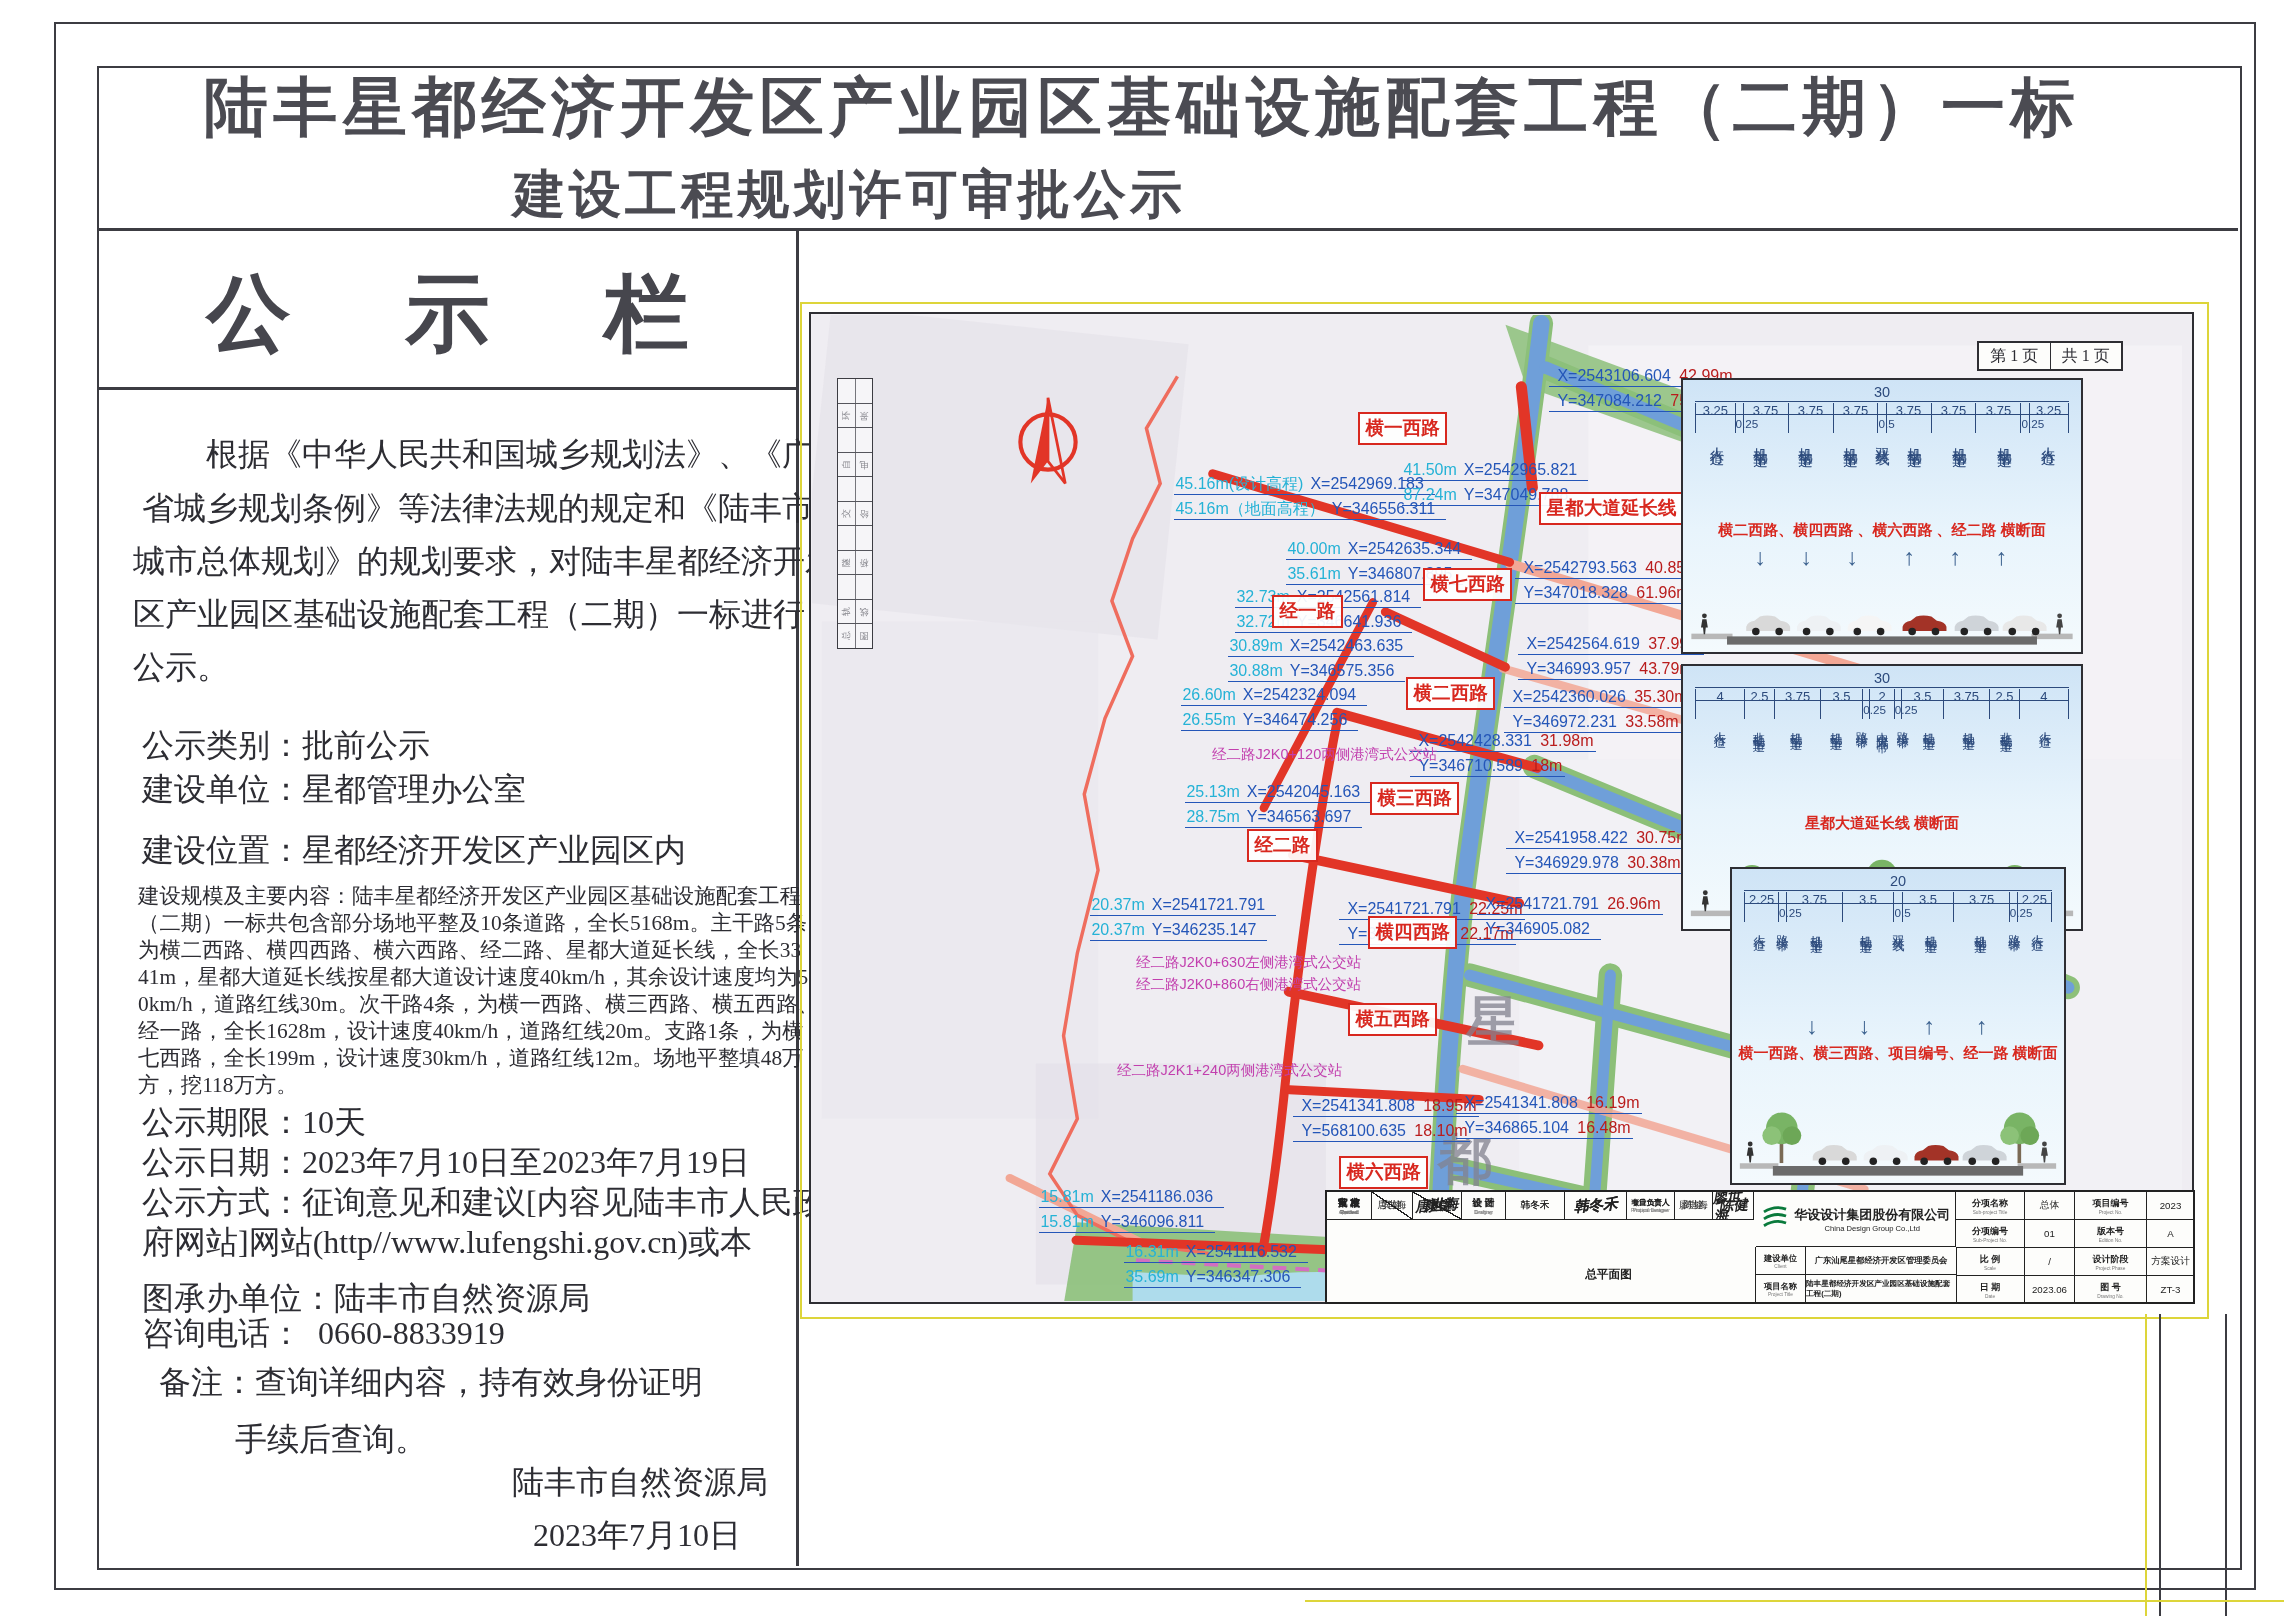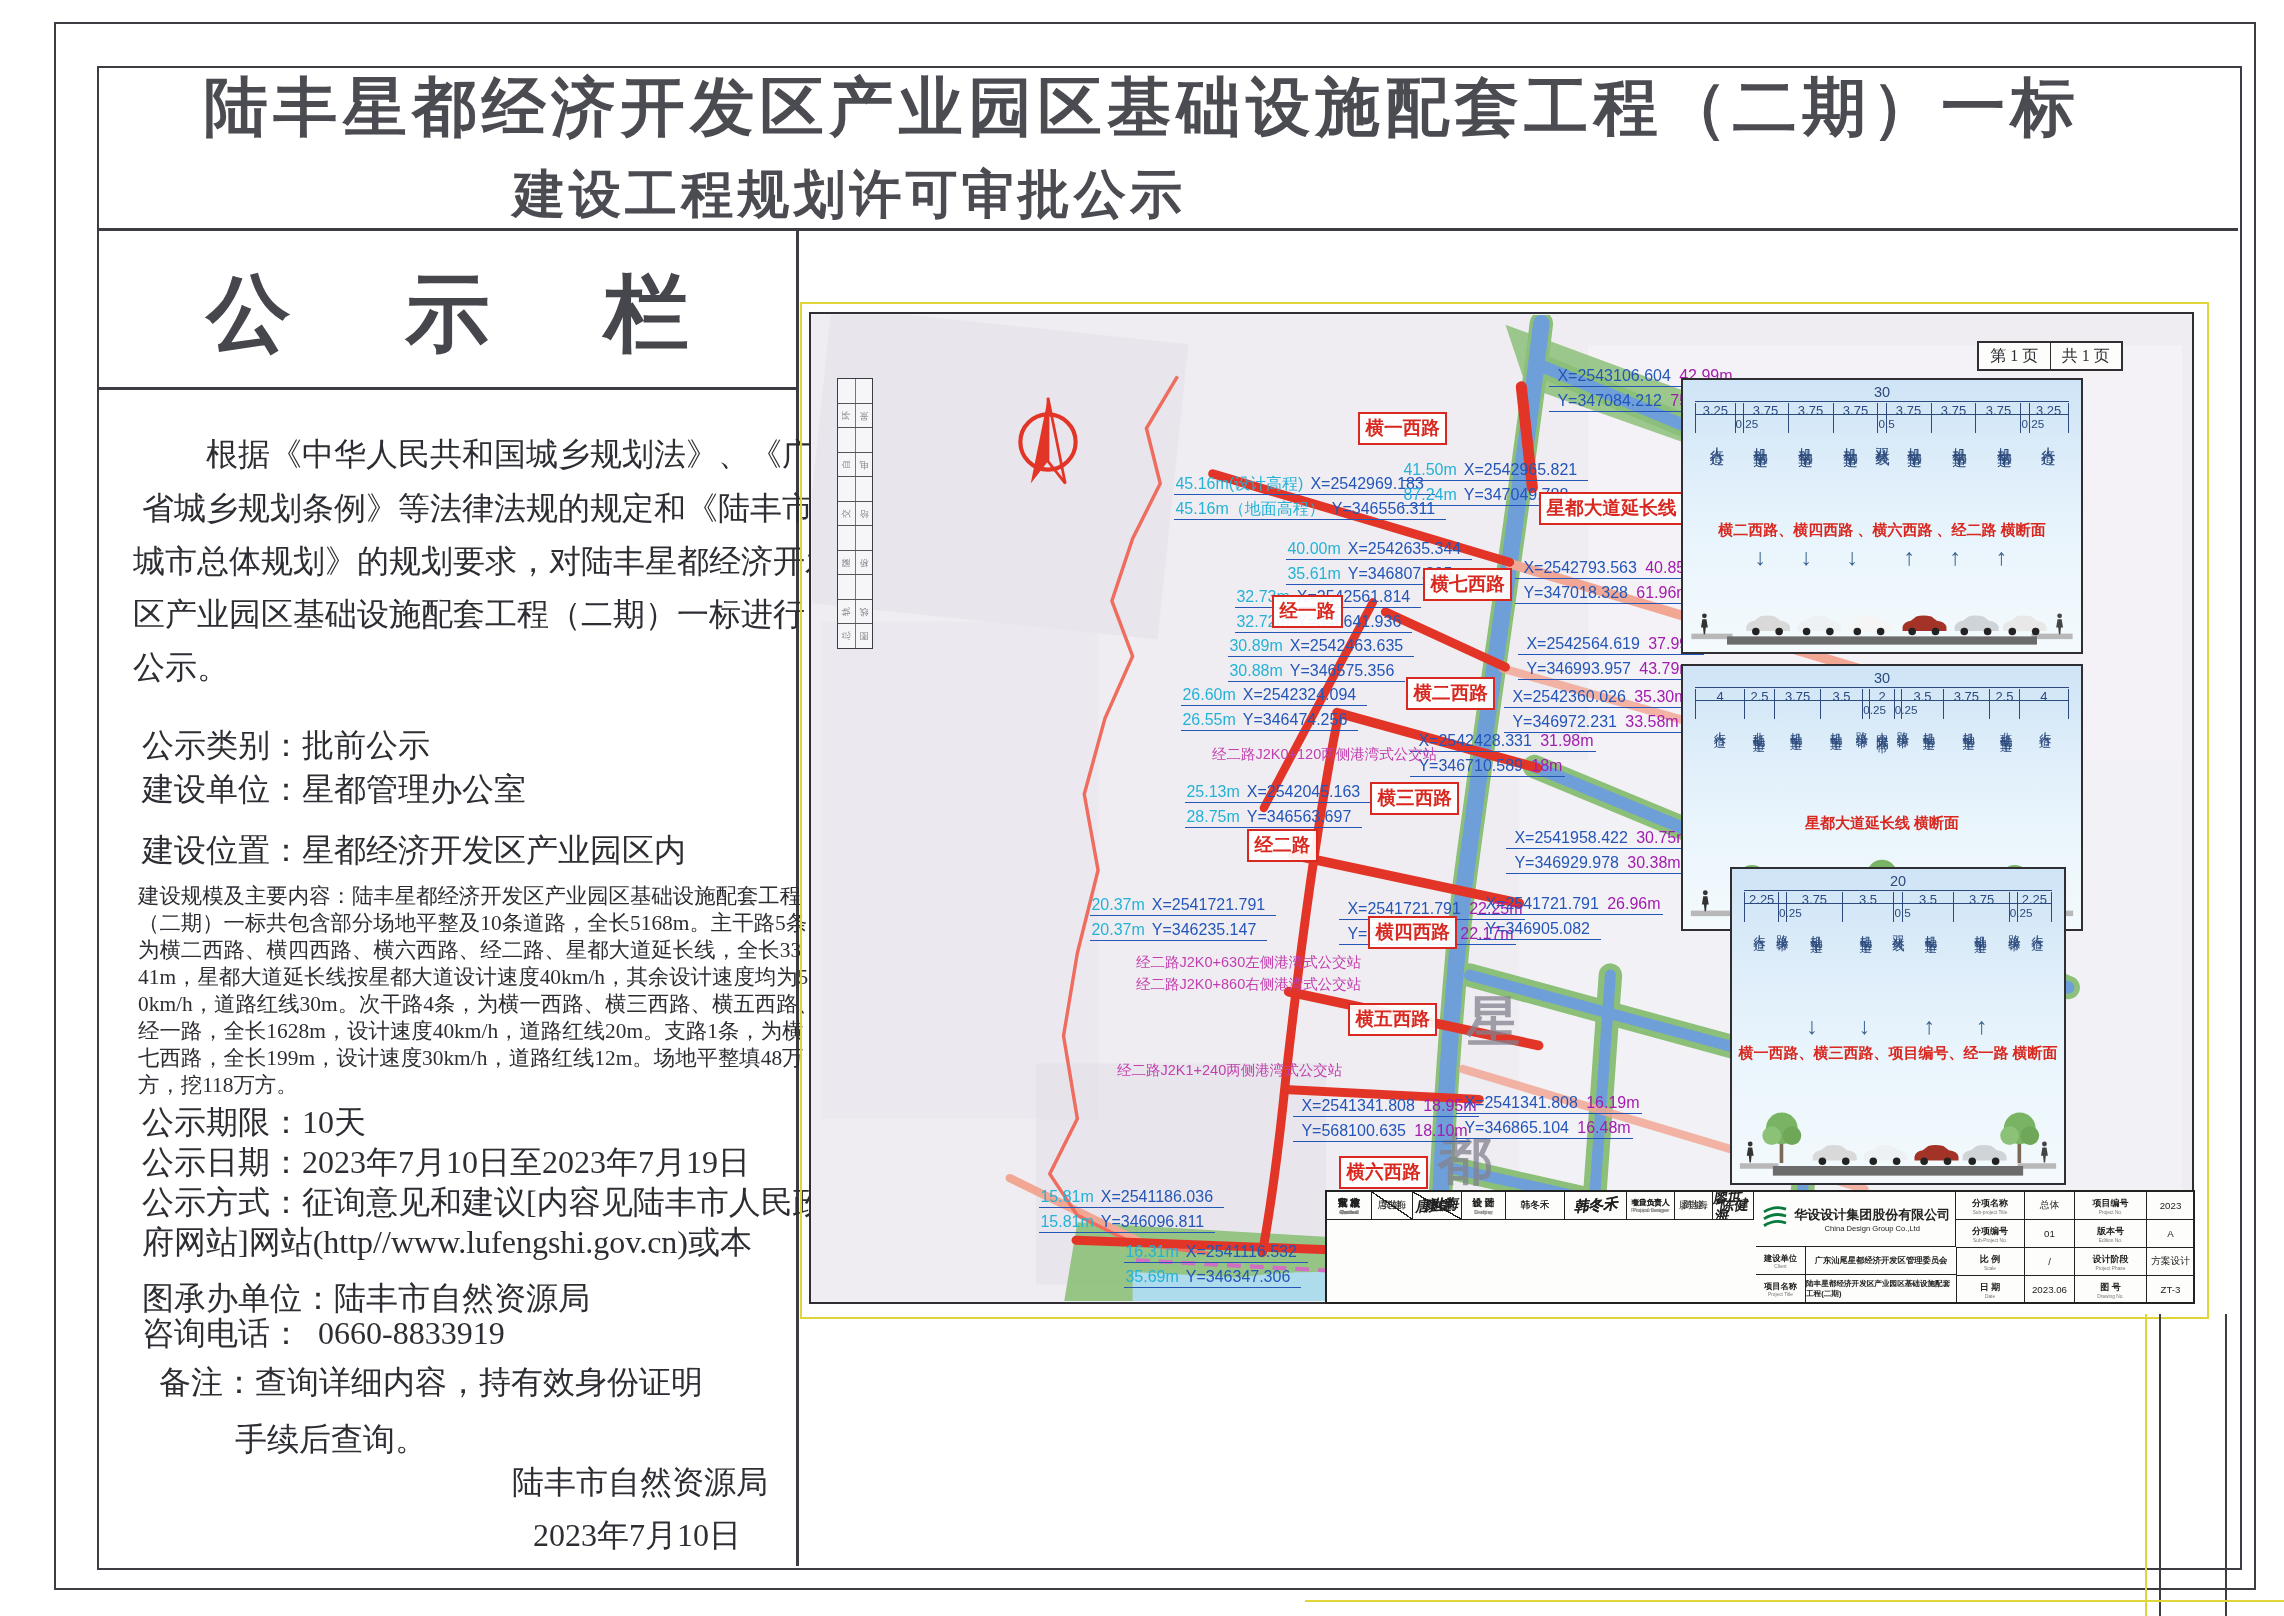--- a/index.html
+++ b/index.html
@@ -47,21 +47,21 @@
 
   
   .road-label{position:absolute;z-index:12;background:rgba(255,255,255,.93);
           border:2.1px solid #d8281f;color:#d8281f;font-weight:700;font-size:18.6px;
           padding:1.4px 5.5px;white-space:nowrap;font-family:"Liberation Sans",sans-serif;}
   .coord{position:absolute;z-index:11;font-family:"Liberation Sans",sans-serif;
           font-size:16px;line-height:1.0;white-space:nowrap;}
   .coord .row{border-bottom:1.4px solid #2456b8;padding:1.4px 2.8px 2.1px 1.4px;margin-bottom:4.1px;width:max-content;}
   .coord .m{color:#2456b8;}
   .coord .c{color:#25b2d6;margin-right:7px;}
-  .coord .s{color:#a21caf;margin-left:8.3px;}
+  .coord .s{color:#b91c1c;margin-left:8.3px;}
   .busstop{position:absolute;z-index:11;color:#c23fae;font-size:14.5px;white-space:nowrap;
           font-family:"Liberation Sans",sans-serif;}
   .wmark{position:absolute;z-index:6;font-size:54px;font-weight:700;color:#82828f;opacity:.75;}
 
   
   .section-box{position:absolute;z-index:25;border:2.1px solid #2e2e33;box-sizing:border-box;
           background:linear-gradient(180deg,#cfe4f6 0%,#e8f4fc 55%,#f4fafd 100%);
           font-family:"Liberation Sans",sans-serif;}
   .dim-total{position:relative;margin:4.1px 12.4px 0 12.4px;text-align:center;
           font-size:14.5px;color:#2c4a7c;}
@@ -934,20 +934,23 @@
         </div>
         <div class="tb-cell" style="position:relative;width:38px;height:28px;">
           <span class="tb-v">廖世海</span>
         </div>
         <div class="tb-cell" style="position:relative;width:41px;height:28px;">
           <span class="tb-sig">廖世海</span>
         </div>
       </div>
     </div>
 
+  <div class="tb-cell" style="left:135px;top:55px;width:294px;height:55px;border-bottom:none;">
+    <span style="font-size:11.7px;font-weight:700;">总平面图</span>
+  </div>
 
   <div class="tb-cell" style="left:429px;top:0;width:200px;height:55px;flex-direction:row;gap:5.5px;">
     <svg width="28" height="29" viewBox="0 0 40 42">
       <path d="M4,10 q16,-10 32,-4" fill="none" stroke="#0a7a3c" stroke-width="4"></path>
       <path d="M4,20 q16,-10 32,-4" fill="none" stroke="#0a7a3c" stroke-width="4"></path>
       <path d="M4,30 q16,-10 32,-4" fill="none" stroke="#0a7a3c" stroke-width="4"></path>
     </svg>
     <div>
       <div style="font-size:13px;font-weight:700;">华设设计集团股份有限公司</div>
       <div style="font-size:7.6px;text-align:center;">China Design Group Co.,Ltd</div>

